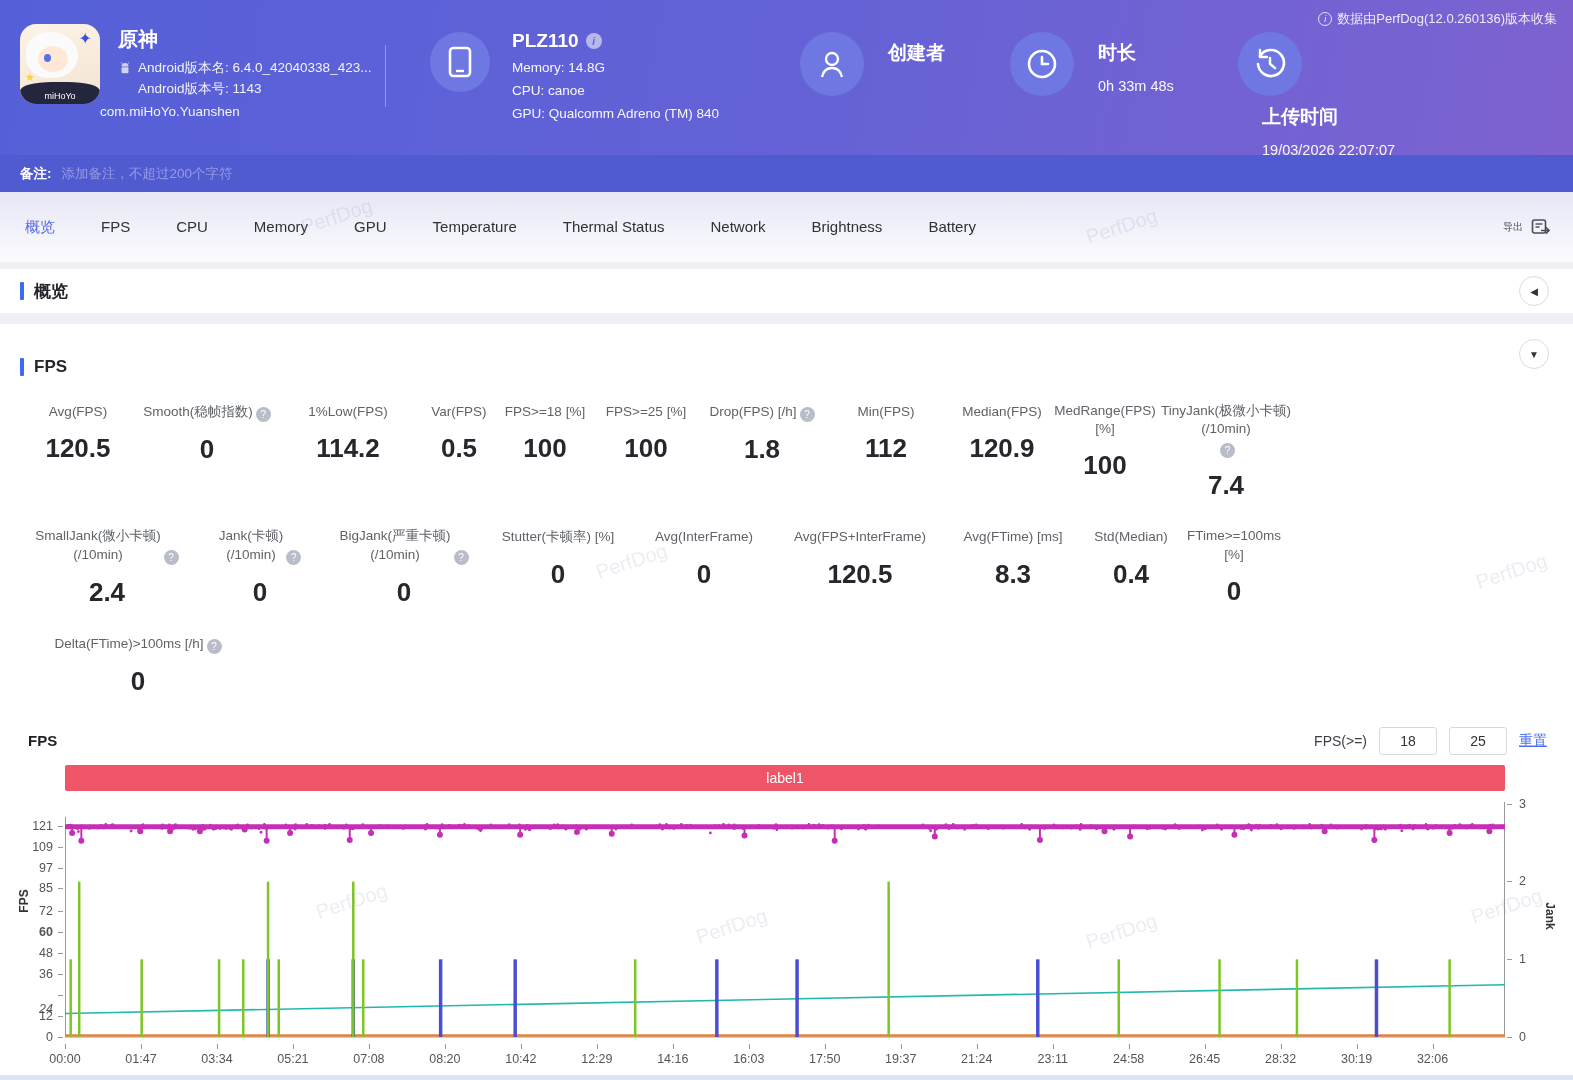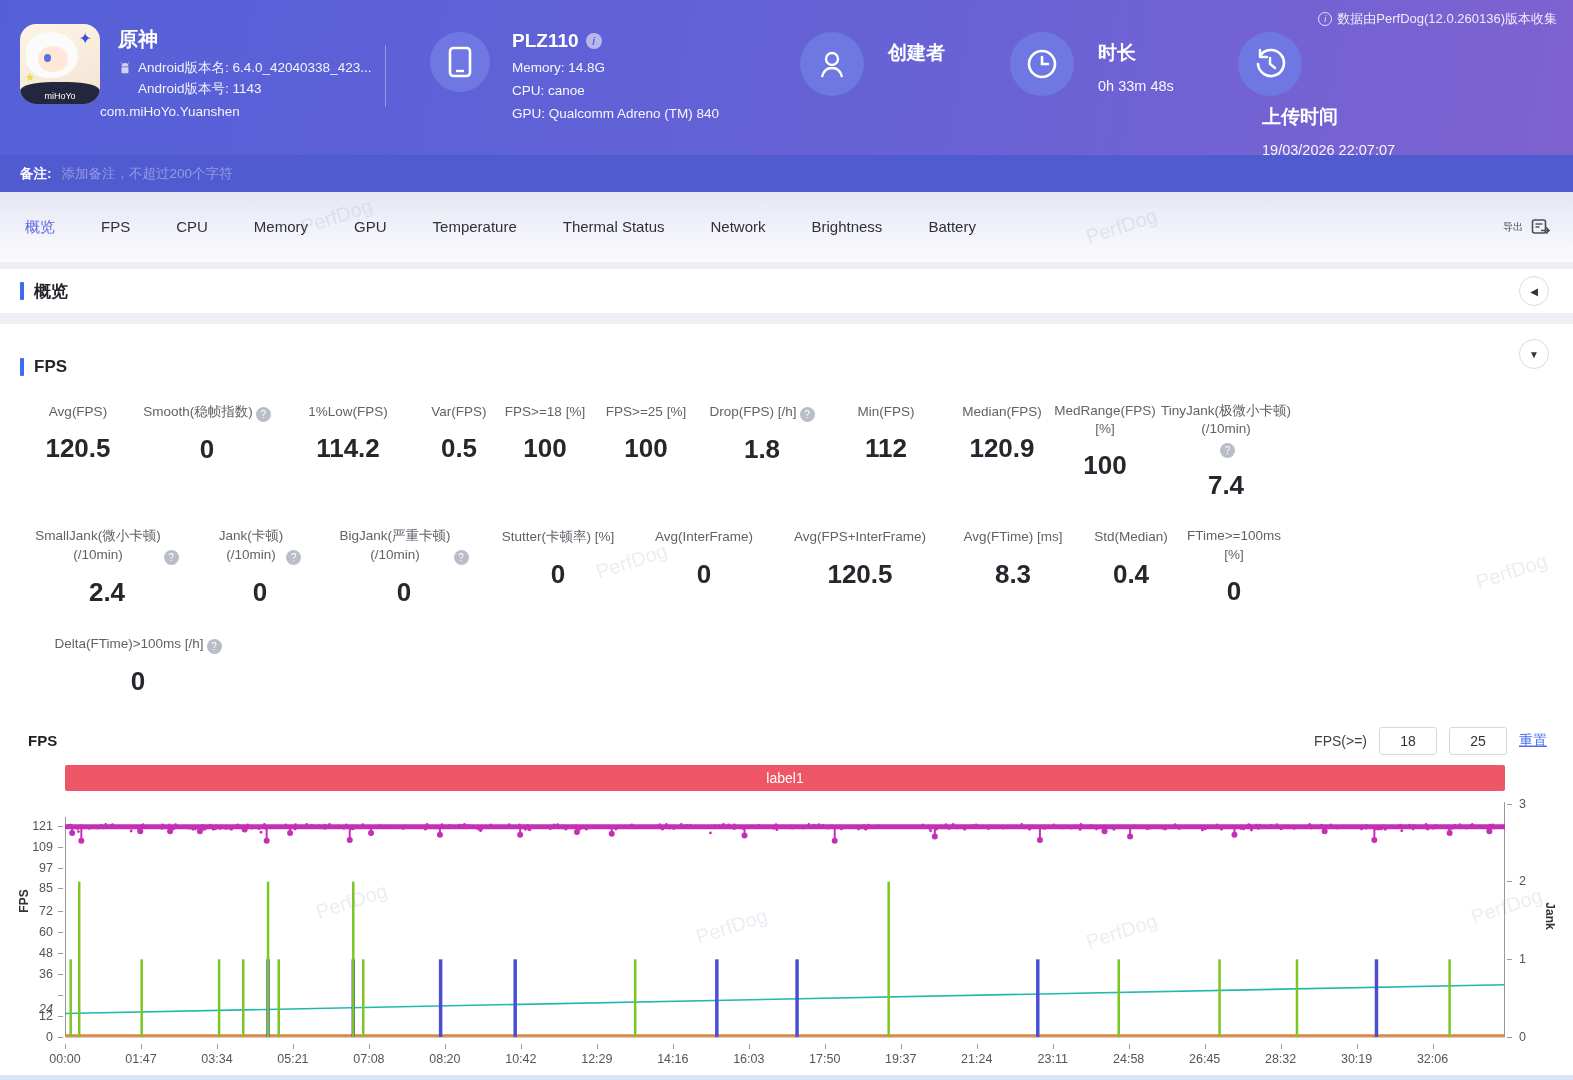--- a/index.html
+++ b/index.html
@@ -421,21 +421,21 @@
           <span style="top: 27px;">121</span>
           <div class="ytick" style="right: 0px; top: 27px;"></div>
           <span style="top: 47.9256px;">109</span>
           <div class="ytick" style="right: 0px; top: 47.9256px;"></div>
           <span style="top: 68.8512px;">97</span>
           <div class="ytick" style="right: 0px; top: 68.8512px;"></div>
           <span style="top: 89.7769px;">85</span>
           <div class="ytick" style="right: 0px; top: 89.7769px;"></div>
           <span style="top: 112.446px;">72</span>
           <div class="ytick" style="right: 0px; top: 112.446px;"></div>
-          <span style="top: 133.372px;">60</span>
+          <span style="top: 133.372px; font-weight: bold;">60</span>
           <div class="ytick" style="right: 0px; top: 133.372px;"></div>
           <span style="top: 154.298px;">48</span>
           <div class="ytick" style="right: 0px; top: 154.298px;"></div>
           <span style="top: 175.223px;">36</span>
           <div class="ytick" style="right: 0px; top: 175.223px;"></div>
           <span style="top: 210px; font-style: italic;">24</span>
           <div class="ytick" style="right: 0px; top: 196.149px;"></div>
           <span style="top: 217.074px;">12</span>
           <div class="ytick" style="right: 0px; top: 217.074px;"></div>
           <span style="top: 238px;">0</span>

